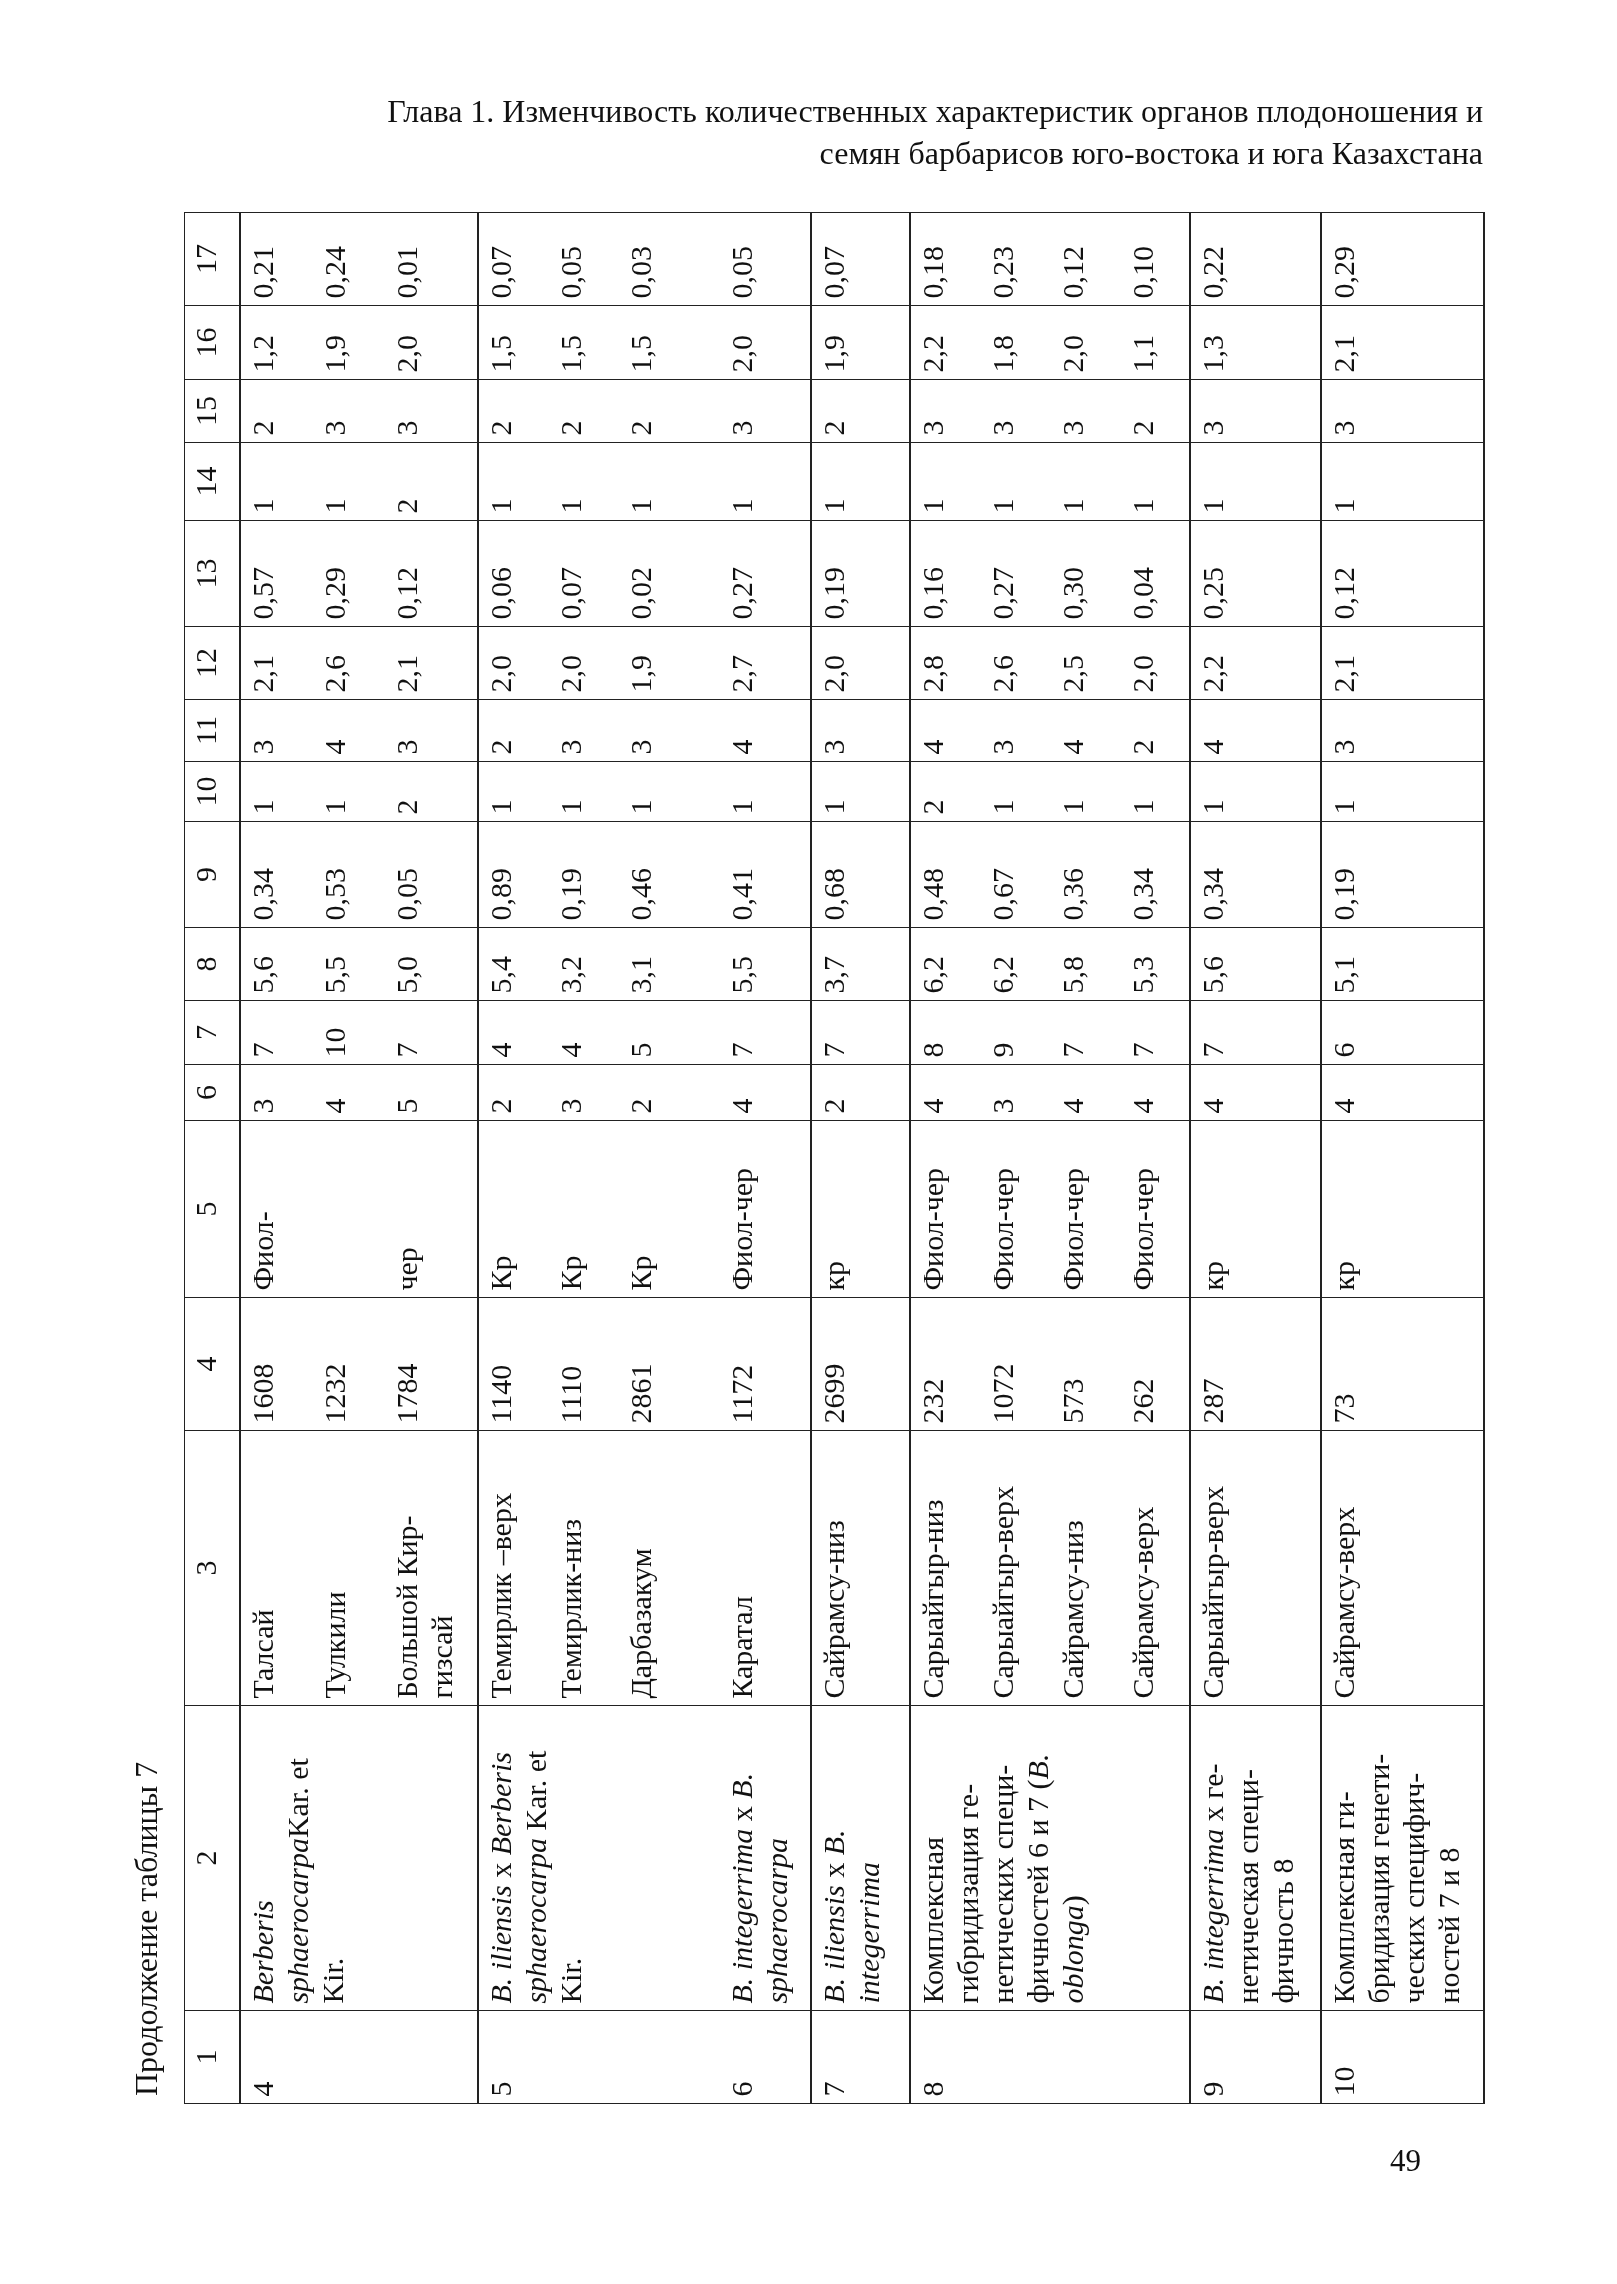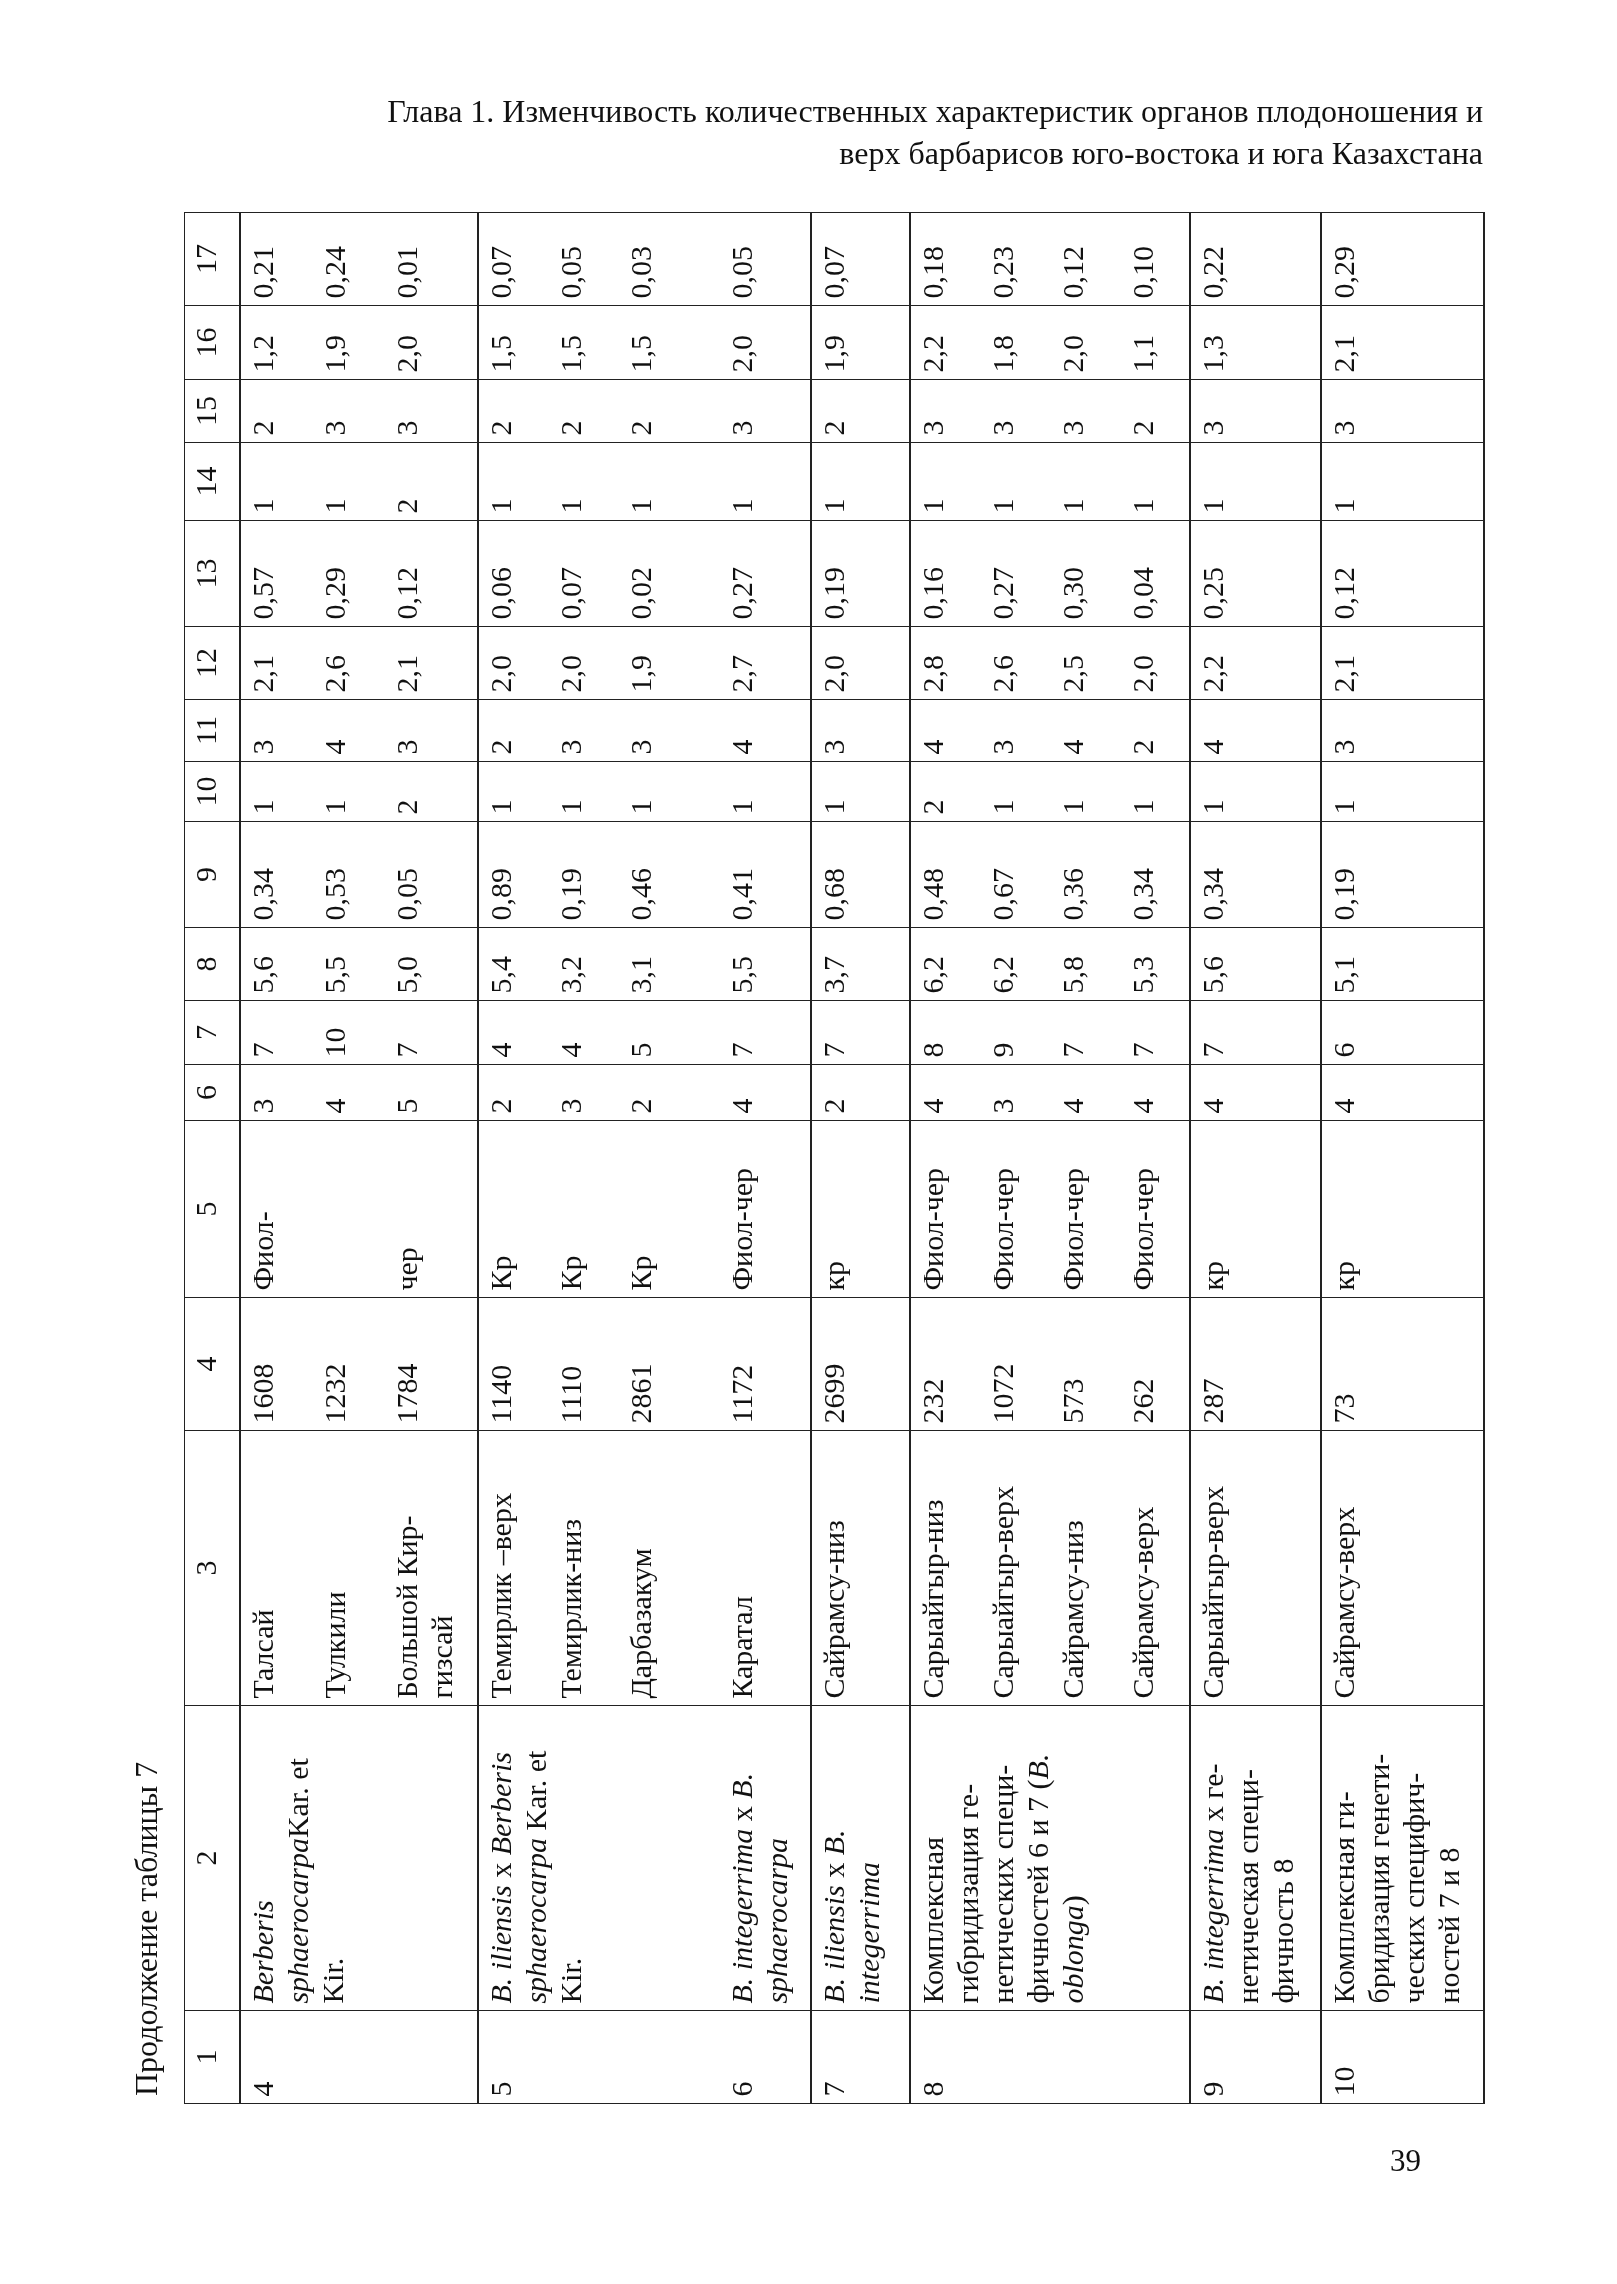--- a/index.html
+++ b/index.html
@@ -22,21 +22,21 @@
   tbody tr.cont td { border-top:none; }
   tbody tr.grp-head td { border-bottom:none; }
   .it { font-style:italic; }
   .cell-lines span { display:block; }
 </style>
 </head>
 <body>
 
 <div class="running-head">
   <div>Глава 1. Изменчивость количественных характеристик органов плодоношения и</div>
-  <div>верх барбарисов юго-востока и юга Казахстана</div>
+  <div>семян барбарисов юго-востока и юга Казахстана</div>
 </div>
 
 <div class="rot">
   <div class="caption">Продолжение таблицы 7</div>
   <table>
     <colgroup>
       <col style="width:93px">
         <col style="width:305px">
         <col style="width:275px">
         <col style="width:133px">
@@ -521,14 +521,14 @@
             <span>2,1</span>
           </td>
           <td class="cell-lines">
             <span>0,29</span>
           </td>
         </tr>
       </tbody>
   </table>
 </div>
 
-<div class="page-number">39</div>
+<div class="page-number">49</div>
 
 
 </body></html>

